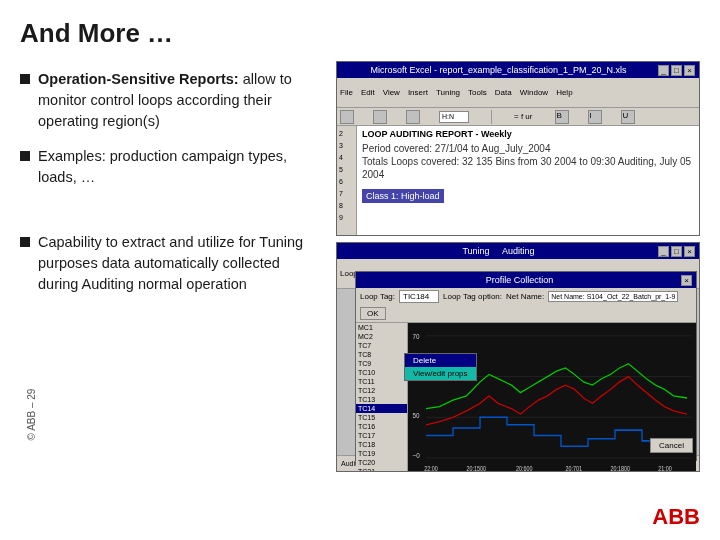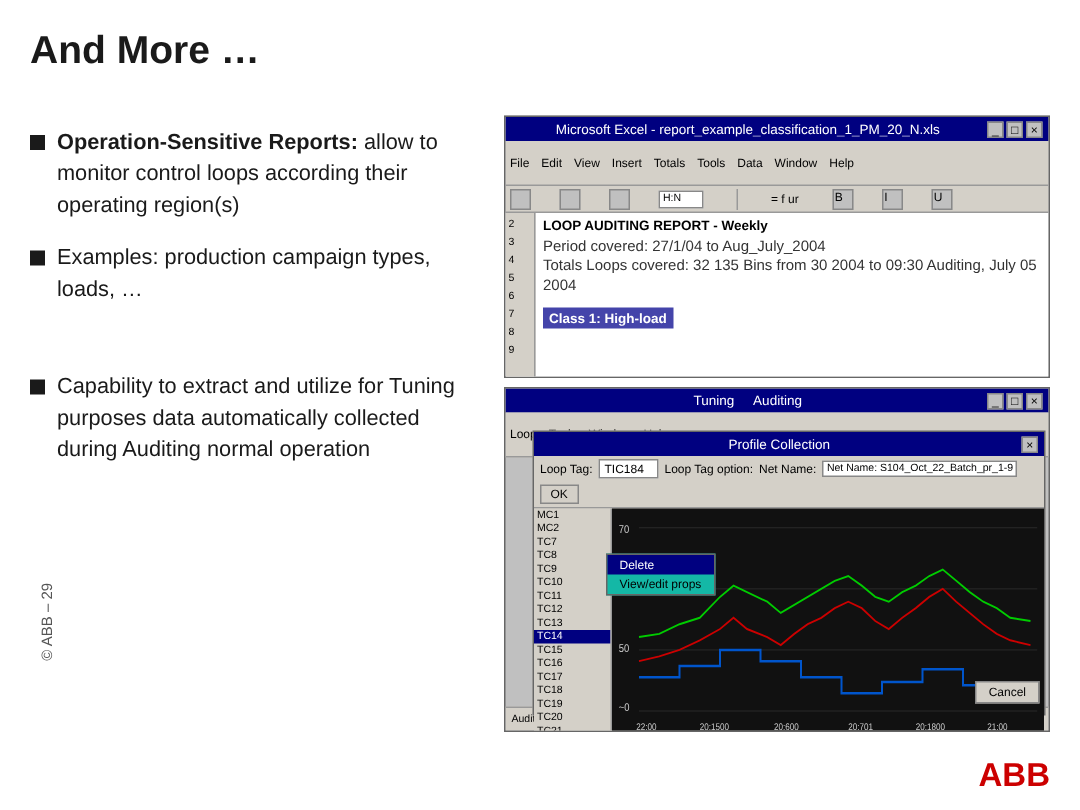--- a/index.html
+++ b/index.html
@@ -18,21 +18,21 @@
       height: 540px;
       background: #ffffff;
       padding: 18px 20px 10px 20px;
       position: relative;
     }
 
     .title {
       font-size: 26px;
       font-weight: bold;
       color: #1a1a1a;
-      margin-bottom: 32px;
+      margin-bottom: 16px;
       padding-bottom: 4px;
     }
 
     .content-area {
       display: flex;
       gap: 16px;
     }
 
     .left-content {
       flex: 0 0 300px;
@@ -242,21 +242,21 @@
           <span class="win-title-text">Microsoft Excel - report_example_classification_1_PM_20_N.xls</span>
           <div class="win-btn">_</div>
           <div class="win-btn">□</div>
           <div class="win-btn">×</div>
         </div>
         <div class="win-menubar">
           <span class="menu-item-text">File</span>
           <span class="menu-item-text">Edit</span>
           <span class="menu-item-text">View</span>
           <span class="menu-item-text">Insert</span>
-          <span class="menu-item-text">Totals</span>
+          <span class="menu-item-text">Tuning</span>
           <span class="menu-item-text">Tools</span>
           <span class="menu-item-text">Data</span>
           <span class="menu-item-text">Window</span>
           <span class="menu-item-text">Help</span>
         </div>
         <div class="win-toolbar">
           <div class="toolbar-btn"></div>
           <div class="toolbar-btn"></div>
           <div class="toolbar-btn"></div>
           <div style="width:30px;height:12px;background:#fff;border:1px solid #888;font-size:7px;display:flex;align-items:center;padding:0 2px;">H:N</div>
@@ -275,21 +275,21 @@
             <div style="height:12px;line-height:12px;">5</div>
             <div style="height:12px;line-height:12px;">6</div>
             <div style="height:12px;line-height:12px;">7</div>
             <div style="height:12px;line-height:12px;">8</div>
             <div style="height:12px;line-height:12px;">9</div>
           </div>
           <div style="flex:1;padding:3px 5px;overflow:hidden;">
             <div class="report-title">LOOP AUDITING REPORT - Weekly</div>
             <div class="report-line">Period covered: 27/1/04 to Aug_July_2004</div>
             <div class="report-line">Totals Loops covered: 32 135 Bins from 30 2004 to 09:30 Auditing, July 05 2004</div>
-            <div style="margin-top:8px;padding:2px 4px;background:#4444aa;color:white;font-size:9px;font-weight:bold;display:inline-block;">Class 1: High-load</div>
+            <div style="margin-top:8px;padding:2px 4px;background:#4444aa;color:white;font-size:9px;font-weight:normal;display:inline-block;">Class 1: High-load</div>
           </div>
         </div>
       </div>
 
       <div class="screenshot-bottom">
         <div class="win-titlebar">
           <span class="win-title-text">Tuning&nbsp;&nbsp;&nbsp;&nbsp;&nbsp;Auditing</span>
           <div class="win-btn">_</div>
           <div class="win-btn">□</div>
           <div class="win-btn">×</div>

